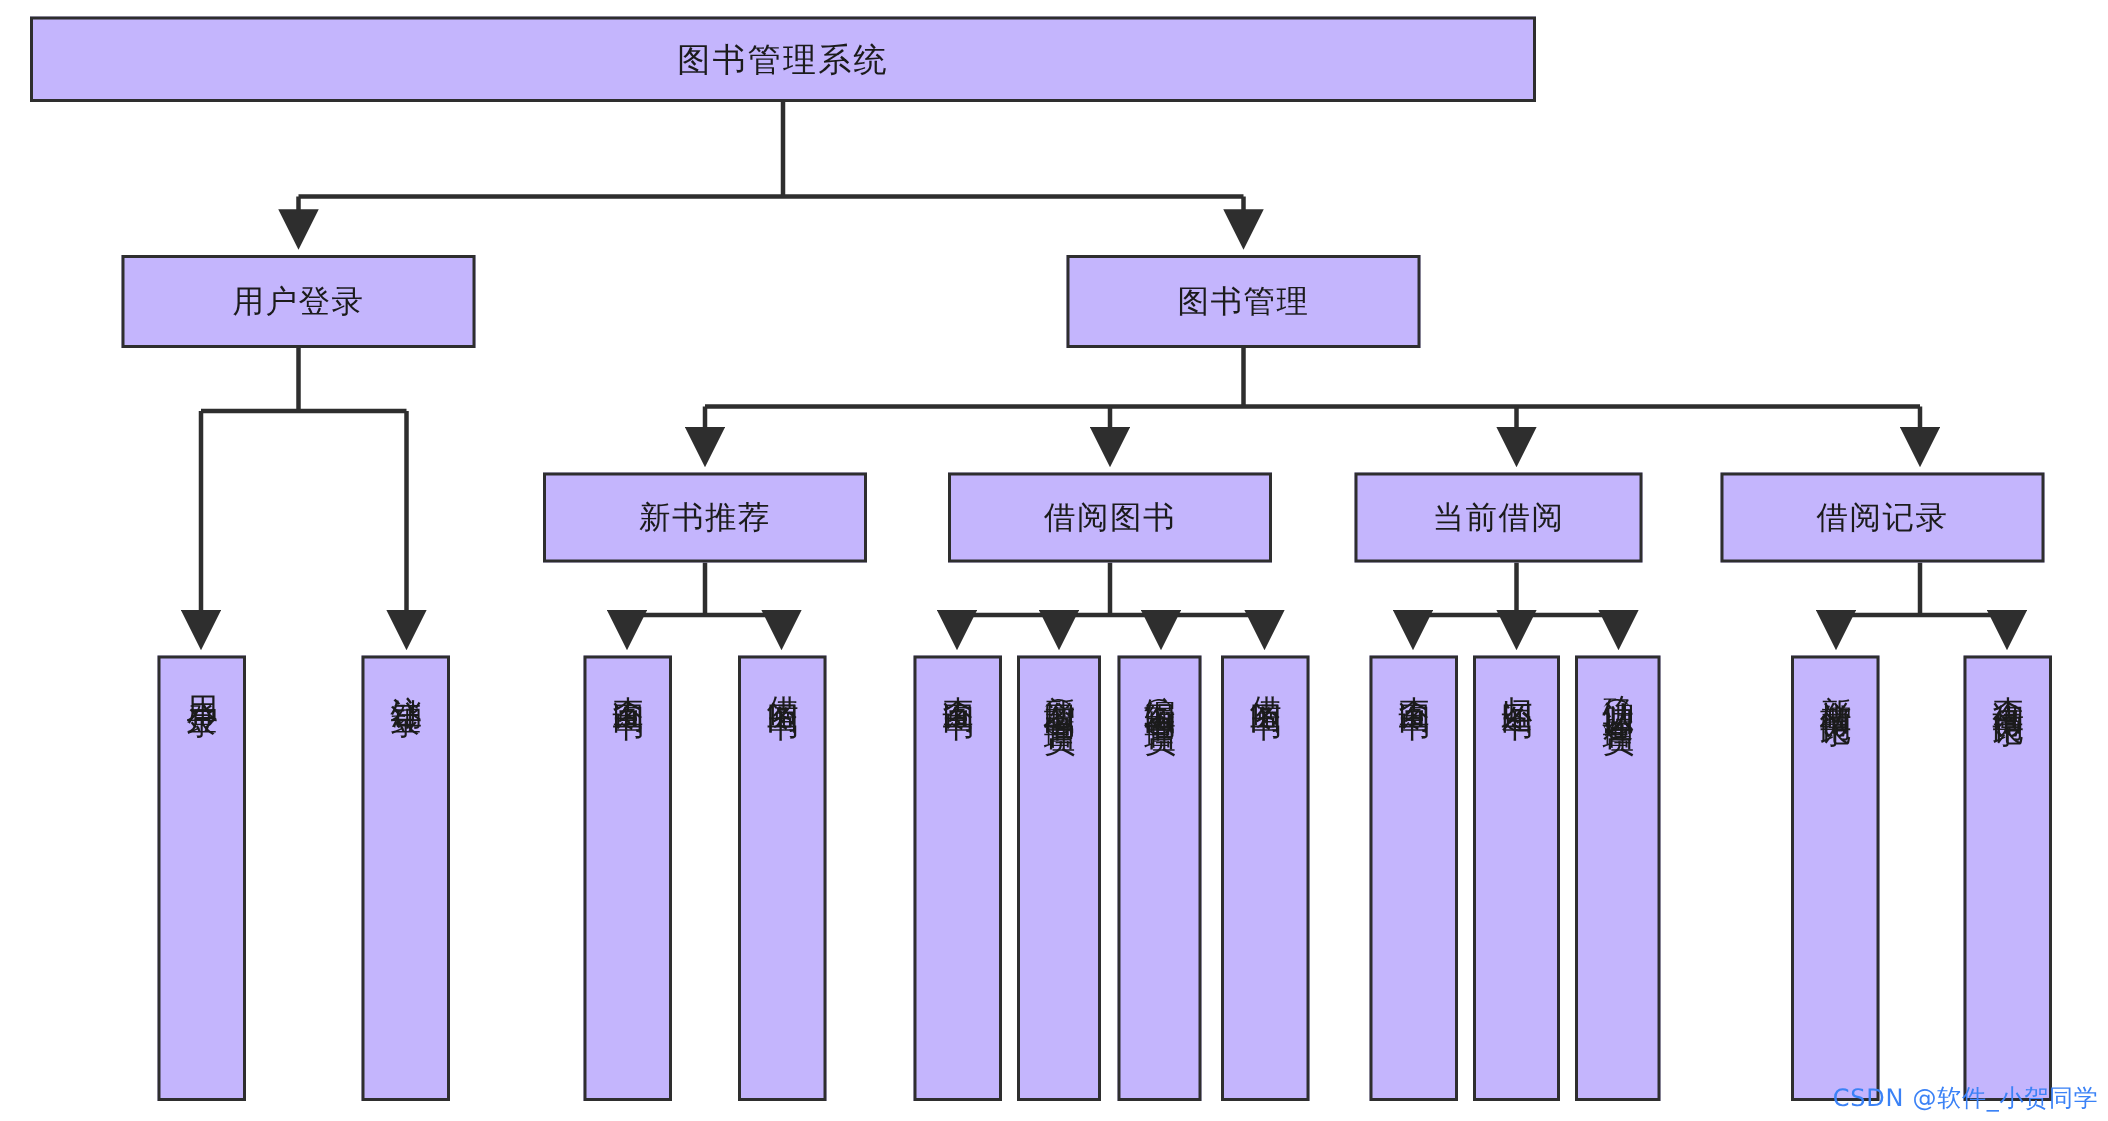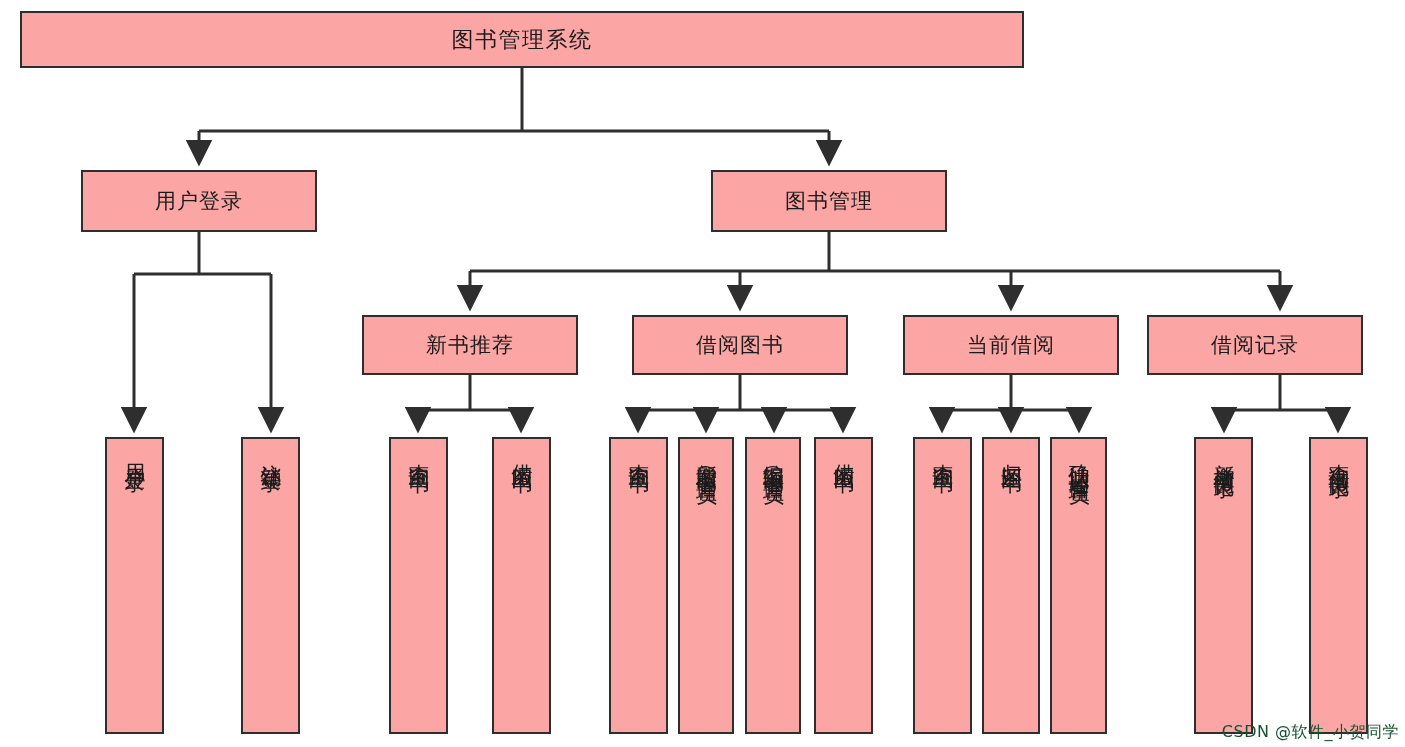--- a/index.html
+++ b/index.html
@@ -24,21 +24,21 @@
     left: 0;
     top: 0;
     width: 1405px;
     height: 747px;
     pointer-events: none;
   }
   
   .node {
     position: absolute;
     box-sizing: border-box;
-    background: #fca5a5;
+    background: #c4b5fd;
     border: 2px solid #2e2e2e;
     display: flex;
     align-items: center;
     justify-content: center;
     color: #1b1b1b;
     line-height: 1.18;
     font-family: Liberation Serif, serif;
   }
   .node .label {
     display: block;
@@ -70,21 +70,21 @@
   }
   .node.vert.tall .label {
     max-height: 285px;
   }
   
   #watermark {
     position: absolute;
     right: 6px;
     bottom: 4px;
     font-size: 16px;
-    color: #14532d;
+    color: #3b82f6;
     letter-spacing: 0.5px;
     white-space: nowrap;
     user-select: none;
   }
 </style>
 </head>
 <body>
 
 <div id="canvas">
 
@@ -148,21 +148,21 @@
   <div class="node horiz" style="left:362px; top:315px; width:216px; height:60px;">
     <span class="label">新书推荐</span>
   </div>
 
   <div class="node horiz" style="left:711px; top:170px; width:236px; height:62px;">
     <span class="label">图书管理</span>
   </div>
   <div class="node horiz" style="left:632px; top:315px; width:216px; height:60px;">
     <span class="label">借阅图书</span>
   </div>
-  <div class="node horiz" style="left:903px; top:315px; width:216px; height:60px;">
+  <div class="node horiz" style="left:903px; top:315px; width:192px; height:60px;">
     <span class="label">当前借阅</span>
   </div>
   <div class="node horiz" style="left:1147px; top:315px; width:216px; height:60px;">
     <span class="label">借阅记录</span>
   </div>
 
   <div class="node vert" style="left:105px; top:437px; width:59px; height:297px;">
     <span class="label">用户登录</span>
   </div>
   <div class="node vert" style="left:241px; top:437px; width:59px; height:297px;">

